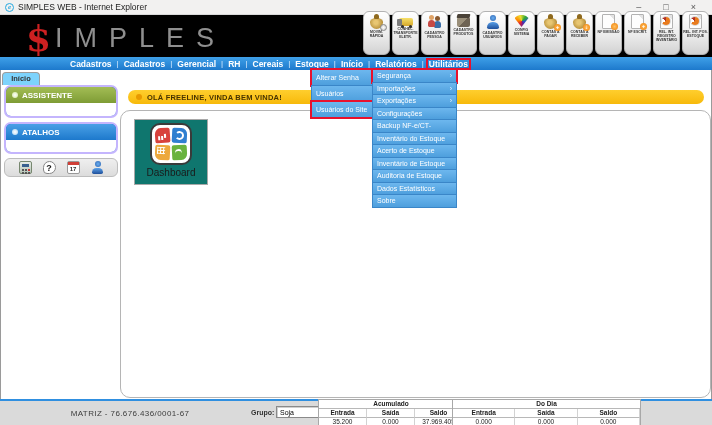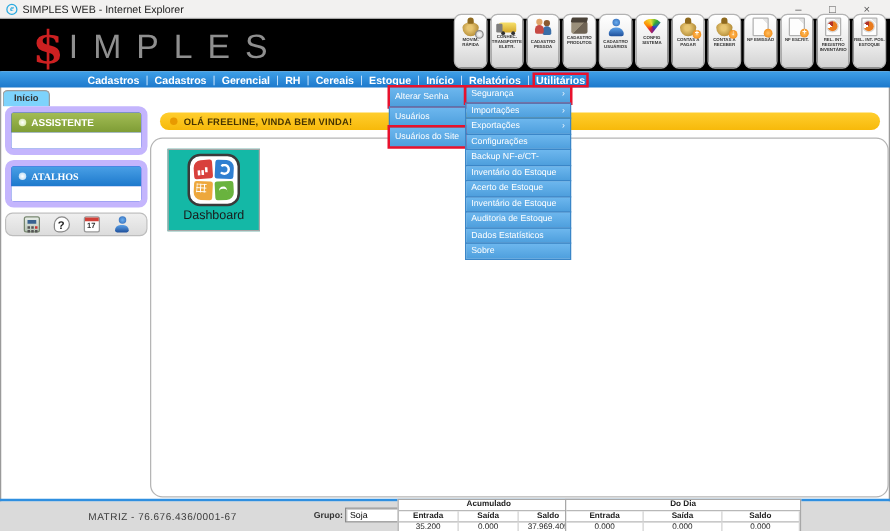--- a/index.html
+++ b/index.html
@@ -43,25 +43,25 @@
 
   
   .menubar{position:absolute;left:0;top:57px;width:712px;height:13px;background:linear-gradient(#3fa0e8,#1d79cc);display:flex;align-items:center;padding-left:68px;box-sizing:border-box;}
   .mitem{color:#fff;font-size:8.5px;font-weight:bold;padding:0 2px;white-space:nowrap;cursor:pointer;}
   .msep{color:#dceeff;font-size:8px;padding:0 3px;}
   .rbox{outline:2px solid #e8112d;outline-offset:-1px;}
 
   
   .tab-inicio{position:absolute;left:2px;top:72px;width:36px;height:12px;background:#7dd3fc;border:1px solid #9c9c9c;border-bottom:none;border-radius:4px 4px 0 0;font-size:7.5px;font-weight:bold;color:#333;text-align:center;line-height:12px;}
   .sidebar{position:absolute;left:4px;top:85px;width:114px;}
-  .panel{margin-bottom:4px;border-radius:7px;overflow:hidden;border:5px solid #c4b5fd;background:#1d4ed8;text-align:right;}
+  .panel{margin-bottom:4px;border-radius:7px;overflow:hidden;border:2px solid #c4b5fd;background:#1d4ed8;text-align:right;}
   .phead{height:16px;display:flex;align-items:center;color:#fff;font-size:8px;font-weight:bold;padding-left:6px;cursor:pointer;}
   .phead .bullet{width:6px;height:6px;border-radius:50%;background:radial-gradient(#fff,#cfe49a);margin-right:4px;flex:0 0 auto;}
   .phead.green{background:linear-gradient(#a3bd55,#7e9c35);}
-  .phead.blue{background:linear-gradient(#4aa0e6,#1d79cc);font-family:Liberation Serif, serif;}
+  .phead.blue{background:linear-gradient(#4aa0e6,#1d79cc);}
   .phead.blue .bullet{background:radial-gradient(#fff,#a8d2f2);}
   .pbody{height:13px;background:#fff;}
   .pbody.tall{height:12px;}
   .iconbar{margin-top:2px;height:17px;background:linear-gradient(#efefef,#dcdcdc);border:1px solid #bdbdbd;border-radius:6px;display:flex;align-items:center;justify-content:space-around;padding:0 8px;}
   .mi{position:relative;width:13px;height:13px;cursor:pointer;}
   .mi-calc{background:linear-gradient(#e6ece6,#b7c4b7);border:1px solid #77876f;border-radius:2px;box-sizing:border-box;}
   .mi-calc::before{content:"";position:absolute;left:2px;top:2px;right:2px;height:3px;background:#39618f;}
   .mi-calc::after{content:"";position:absolute;left:2px;top:7px;width:2px;height:2px;background:#555;box-shadow:3px 0 0 #555,6px 0 0 #c33,0 3px 0 #555,3px 3px 0 #555,6px 3px 0 #555;}
   .mi-help{background:#fff;border:1px solid #888;border-radius:50% 50% 50% 4px;box-sizing:border-box;}
   .mi-help::before{content:"?";position:absolute;left:0;right:0;top:1px;text-align:center;font:bold 9px/10px "Liberation Sans",sans-serif;color:#1a1a1a;}
@@ -69,21 +69,21 @@
   .mi-cal::before{content:"";position:absolute;left:0;right:0;top:0;height:3px;background:#d04038;}
   .mi-cal i{position:absolute;left:0;right:0;top:4px;font:bold 6px/7px "Liberation Sans",sans-serif;font-style:normal;text-align:center;color:#333;}
   .mi-user::before{content:"";position:absolute;left:4px;top:0;width:6px;height:6px;border-radius:50%;background:radial-gradient(#6aaef0,#2a62b0);}
   .mi-user::after{content:"";position:absolute;left:1px;top:7px;width:11px;height:6px;border-radius:5px 5px 2px 2px;background:linear-gradient(#5aa0e8,#1f4f9a);}
 
   
   .banner{position:absolute;left:128px;top:90px;width:576px;height:14px;background:linear-gradient(#ffce2e,#f7b90a);border-radius:8px;display:flex;align-items:center;z-index:1;}
   .banner::before{content:"";width:6px;height:6px;border-radius:50%;background:#e89a00;margin:0 5px 0 8px;}
   .banner span{font-size:7.5px;font-weight:bold;color:#473400;letter-spacing:.2px;}
   .main-panel{position:absolute;left:120px;top:110px;width:589px;height:286px;background:#fff;border:1px solid #b5b5b5;border-radius:10px;}
-  .dash-card{position:absolute;left:13px;top:8px;width:72px;height:64px;background:#14b8a6;border:1px solid #a8a8a8;text-align:center;cursor:pointer;}
+  .dash-card{position:absolute;left:13px;top:8px;width:72px;height:64px;background:#0f766e;border:1px solid #a8a8a8;text-align:center;cursor:pointer;}
   .dash-ico{width:42px;height:42px;margin:3px auto 1px;background:#fff;border:2px solid #3a3a3a;border-radius:10px;display:grid;grid-template-columns:1fr 1fr;grid-template-rows:1fr 1fr;gap:2px;padding:3px;box-sizing:border-box;}
   .dash-ico i{position:relative;display:block;}
   .dc1{background:#d8413c;border-radius:6px 2px 2px 2px;transform:rotate(-4deg);}
   .dc1::before{content:"";position:absolute;left:3px;bottom:3px;width:2px;height:4px;background:#fff;box-shadow:3px 0 0 #fff,6px -2px 0 #fff;}
   .dc2{background:#2f7fd0;border-radius:2px 6px 2px 2px;transform:rotate(3deg);}
   .dc2::before{content:"";position:absolute;right:3px;top:3px;width:5px;height:5px;border:2px solid #fff;border-left-color:transparent;border-radius:50%;}
   .dc3{background:#eda83d;border-radius:2px 2px 2px 6px;transform:rotate(3deg);}
   .dc3::before{content:"";position:absolute;left:2px;top:2px;width:8px;height:7px;background:linear-gradient(#fff 1px,transparent 1px),linear-gradient(90deg,#fff 1px,transparent 1px);background-size:3px 3px;}
   .dc4{background:#69b33e;border-radius:2px 2px 6px 2px;transform:rotate(-3deg);}
   .dc4::before{content:"";position:absolute;left:3px;top:4px;width:7px;height:7px;border-top:2px solid #fff;border-radius:50%;}

